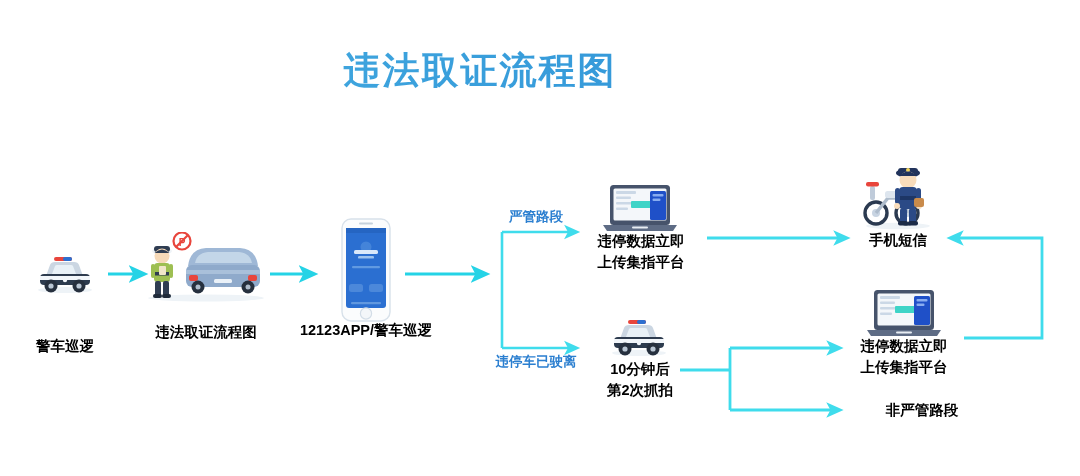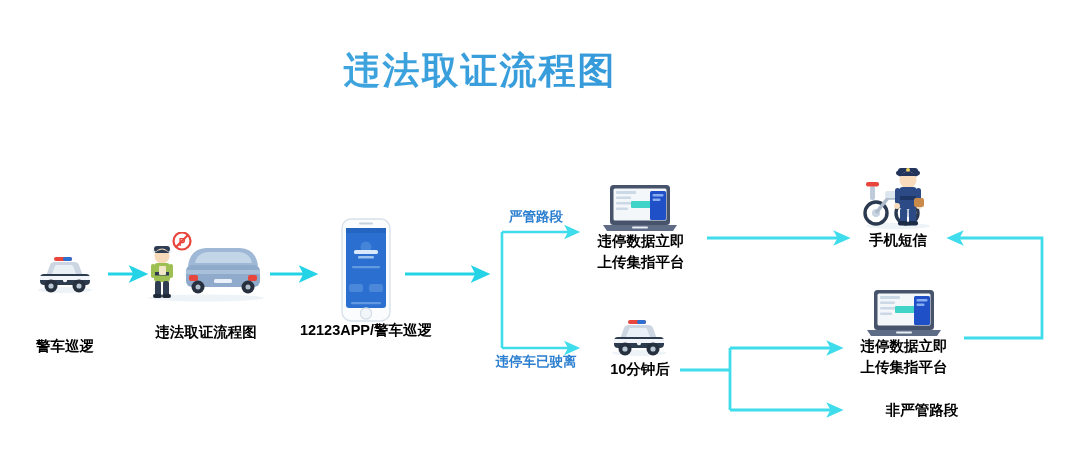--- a/index.html
+++ b/index.html
@@ -281,20 +281,21 @@
     <div class="label" style="position:static;">12123APP/警车巡逻</div>
   </div>
 
   <div style="position:absolute; left:570px; top:231px; width:142px; text-align:center;">
     <div class="label" style="position:static;">违停数据立即</div>
     <div class="label" style="position:static;">上传集指平台</div>
   </div>
 
   <div style="position:absolute; left:578px; top:348px; width:124px; text-align:center;">
     <div class="label" style="position:static;margin-top:11px;">10分钟后</div>
+    <div class="label" style="position:static;">第2次抓拍</div>
   </div>
 
   <div style="position:absolute; left:833px; top:336px; width:142px; text-align:center;">
     <div class="label" style="position:static;">违停数据立即</div>
     <div class="label" style="position:static;">上传集指平台</div>
   </div>
 
   <div class="label" style="left:851px; top:400px; width:142px;">非严管路段</div>
 
   <div class="label" style="left:840px; top:230px; width:116px;">手机短信</div>

